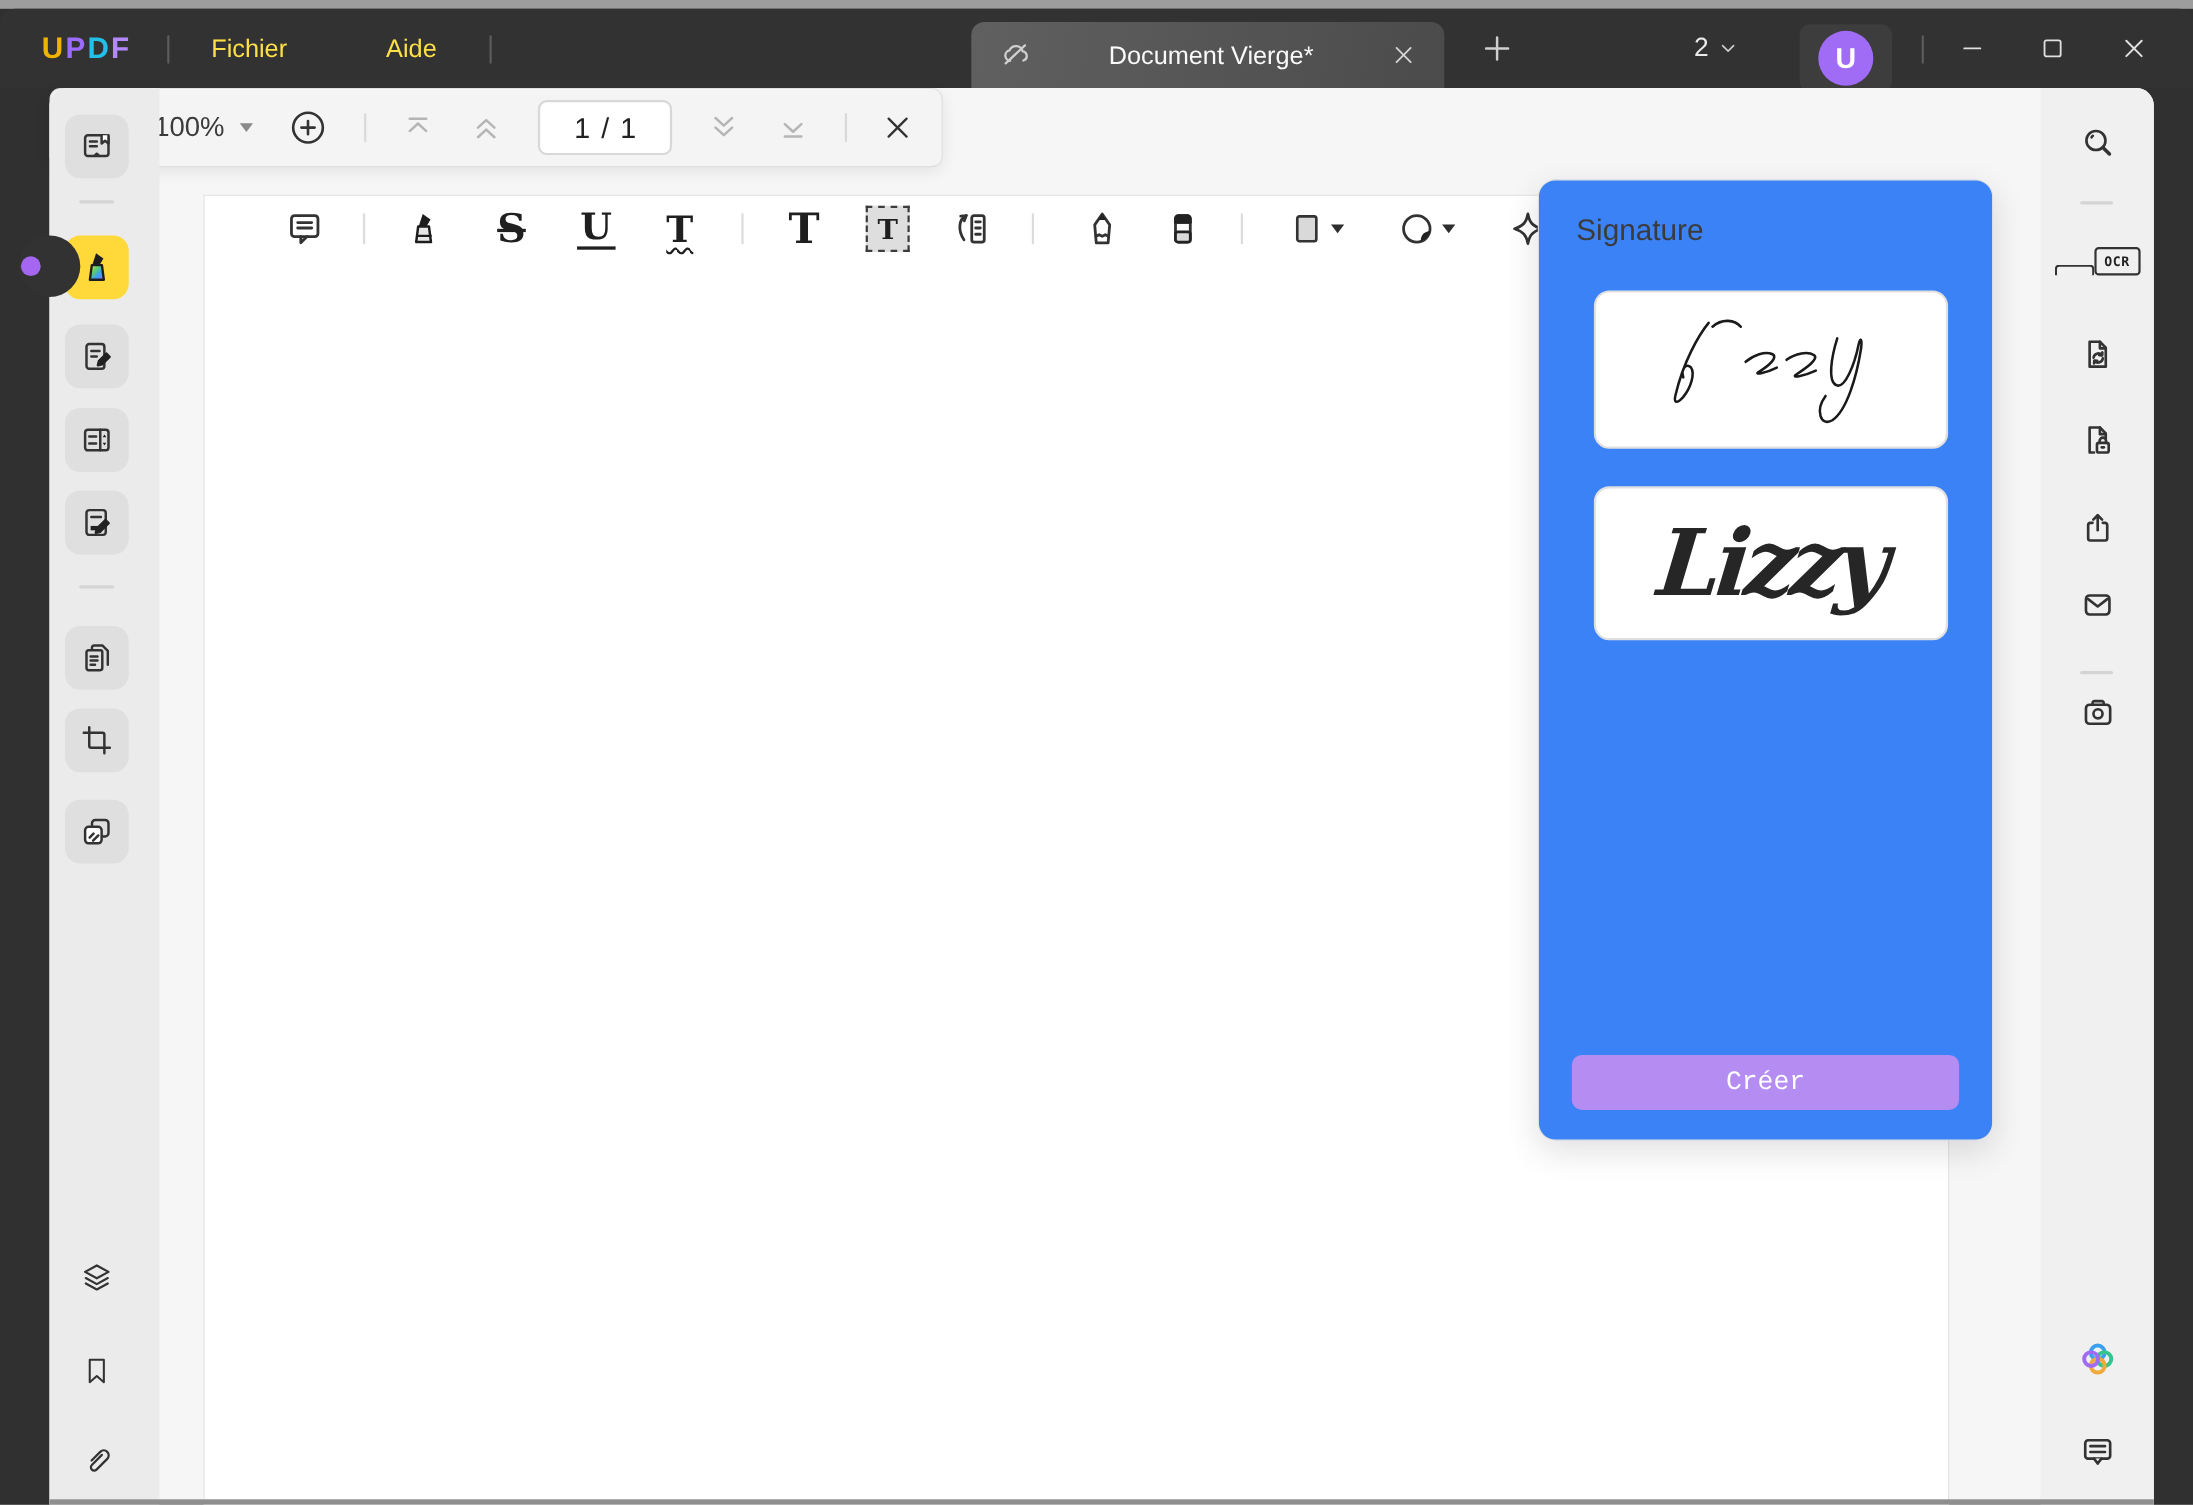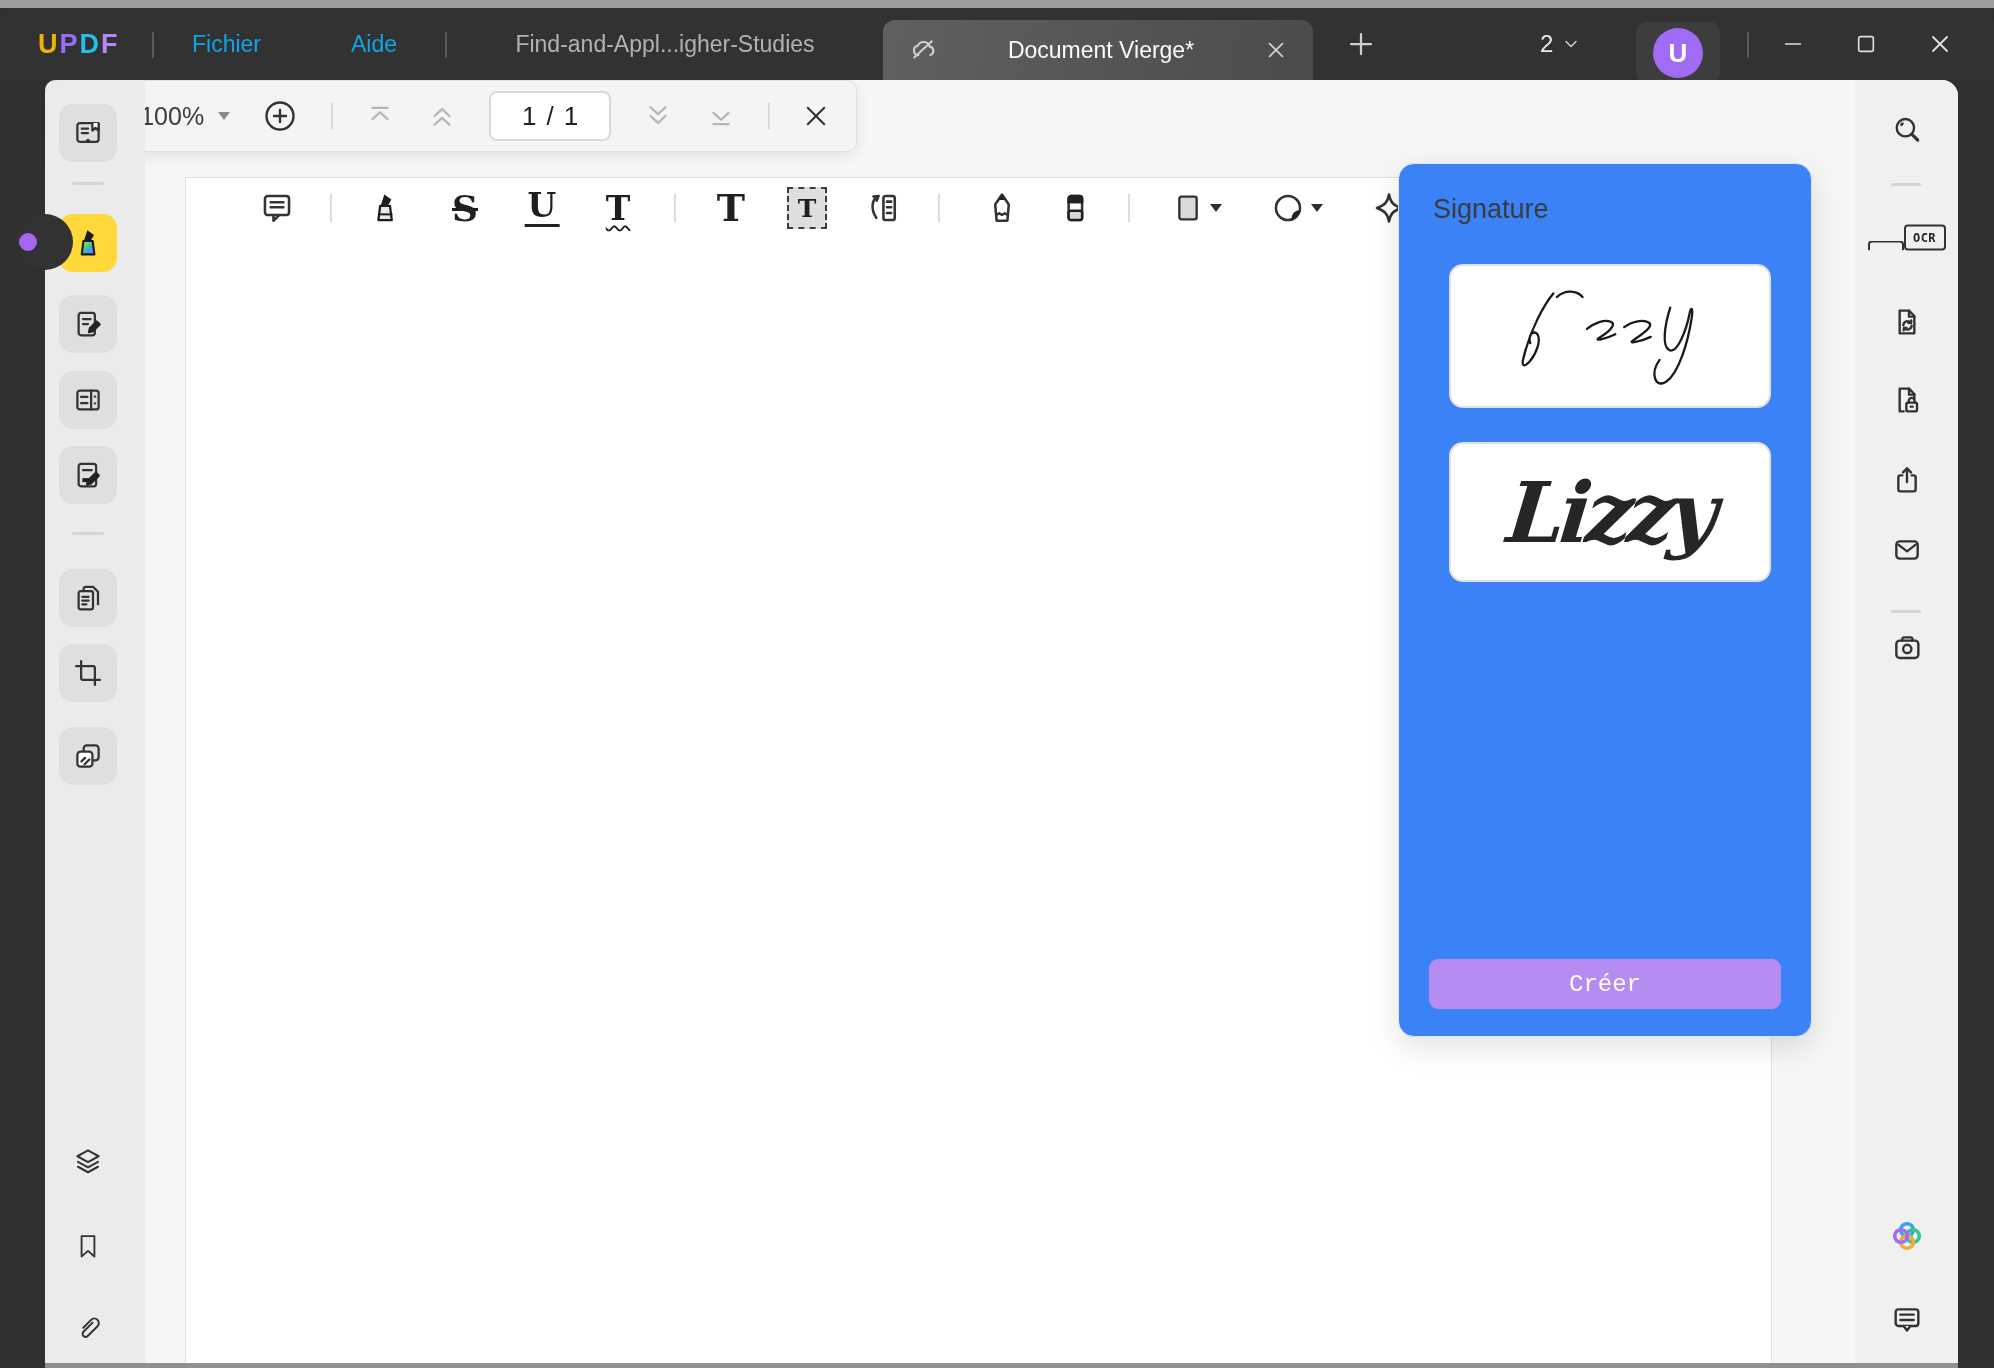--- a/index.html
+++ b/index.html
@@ -10,21 +10,21 @@
   }
   .abs{position:absolute}
   
   #top-sliver{left:0;top:0;width:1994px;height:8px;background:#9d9d9d}
   
   #titlebar{left:0;top:8px;width:1994px;height:72px;background:#323232;border-radius:14px 14px 0 0}
   .tb-item{position:absolute;top:0;height:72px;display:flex;align-items:center;color:#ededed}
   #logo{left:38px;font-weight:700;font-size:27px;letter-spacing:1px}
   #logo span{margin-right:1px}
   .tb-sep{position:absolute;top:24px;width:2px;height:26px;background:#5c5c5c;border-radius:1px}
-  .menu-item{font-size:23px;color:#0ea5e9;cursor:default}
+  .menu-item{font-size:23px;color:#fde047;cursor:default}
   #tab-inactive{left:480px;width:370px;justify-content:center;font-size:23px;color:#b2b2b2;white-space:nowrap}
   #tab-active{left:883px;top:12px;width:430px;height:60px;background:linear-gradient(100deg,#606060,#4b4b4b);
     border-radius:12px 12px 0 0;display:flex;align-items:center;padding:6px 26px;box-sizing:border-box}
   #tab-active .tab-title{flex:1;text-align:center;font-size:23px;color:#fafafa}
   .iconbtn{display:flex;align-items:center;justify-content:center;background:none;border:none;padding:0;cursor:default}
   #avatar-chip{left:1636px;top:14px;height:62px;width:84px;background:#3d3d3d;border-radius:10px;justify-content:center}
   #avatar-circle{width:50px;height:50px;border-radius:50%;background:#a06bf5;display:flex;align-items:center;justify-content:center;
     color:#fff;font-size:26px;font-weight:700}
   .winctl{position:absolute;top:0;height:72px;width:46px;display:flex;align-items:center;justify-content:center}
   
@@ -99,23 +99,20 @@
   <div class="tb-item" id="logo">
     <span style="color:#f0b400">U</span>
       <span style="color:#9b6cf9">P</span>
       <span style="color:#22c0e8">D</span>
       <span style="color:#b388fb">F</span>
   </div>
   <div class="tb-sep" style="left:152px"></div>
   <div class="tb-item menu-item" style="left:192px">Fichier</div>
   <div class="tb-item menu-item" style="left:351px">Aide</div>
   <div class="tb-sep" style="left:445px"></div>
-  <div class="tb-item" id="tab-inactive">
-    <span>Find-and-Appl...igher-Studies</span>
-  </div>
   <div class="abs" id="tab-active">
     <span class="iconbtn">
       <svg class="ic light" width="28" height="28" viewBox="0 0 24 24">
           <path d="M8 16.5a4.1 4.1 0 0 1-.5-8.1 5.4 5.4 0 0 1 10.2.7 3.7 3.7 0 0 1 .6 7.2"></path>
           <line x1="4.5" y1="18.5" x2="19.5" y2="4.5"></line>
         </svg>
     </span>
     <span class="tab-title">Document Vierge*</span>
     <span class="iconbtn">
       <svg class="ic" width="22" height="22" viewBox="0 0 24 24" style="stroke:#d5d5d5">

